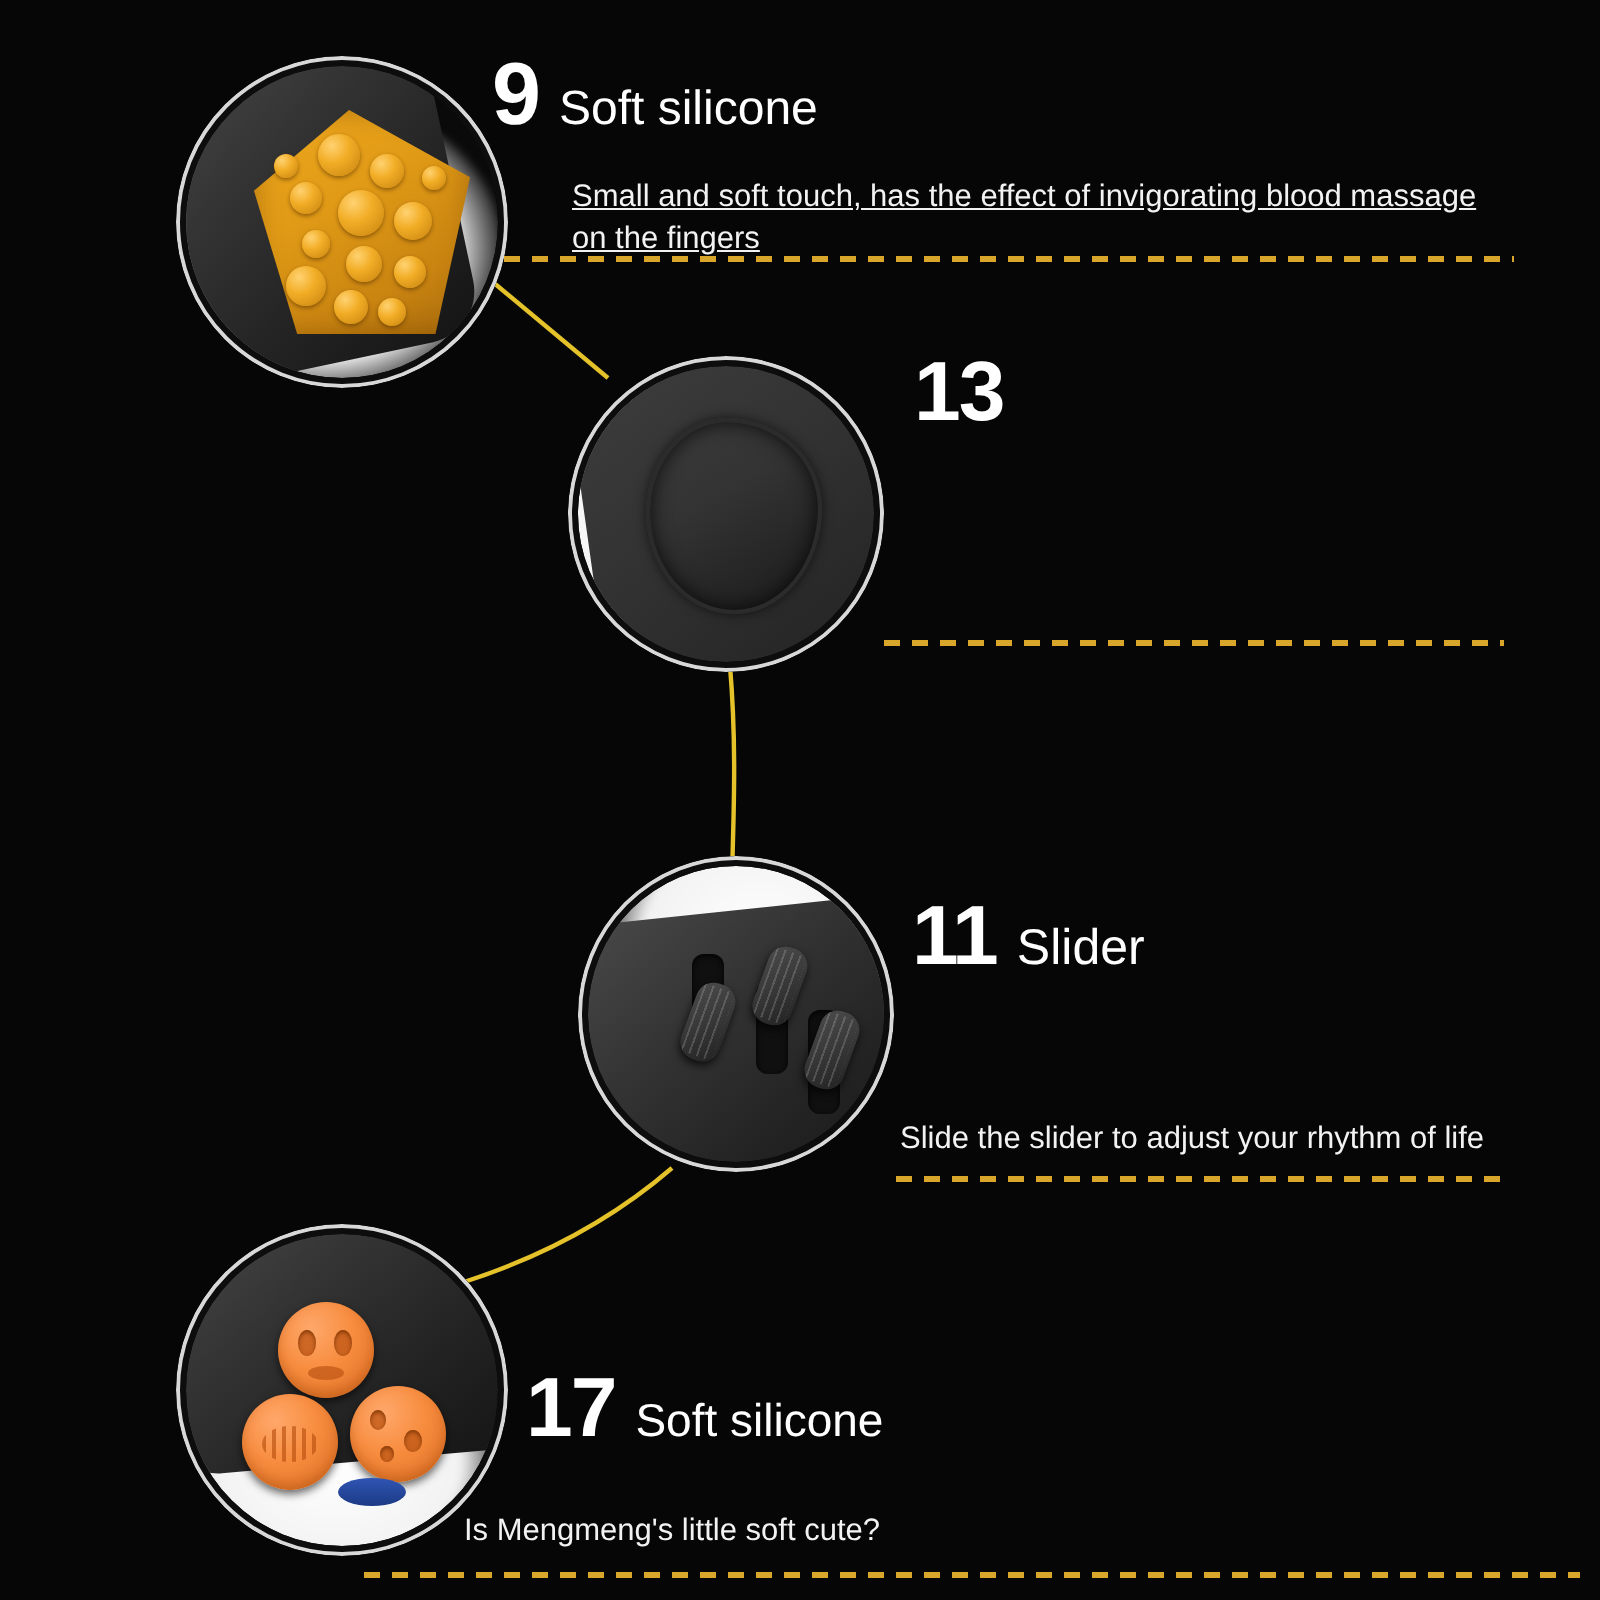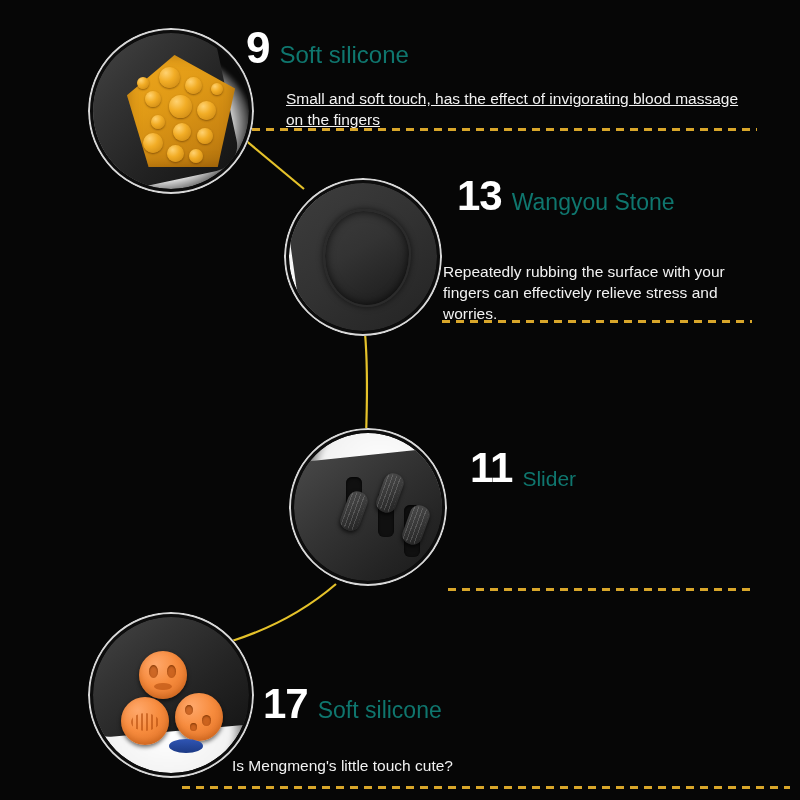--- a/index.html
+++ b/index.html
@@ -151,21 +151,21 @@
     z-index: 5;
     white-space: nowrap;
   }
   .heading .num {
     font-weight: bold;
     color: #ffffff;
     line-height: 1;
     letter-spacing: -1px;
   }
   .heading .title {
-    color: #0f766e;
+    color: #ffffff;
     line-height: 1;
     margin-left: 10px;
   }
 
   .body-text {
     position: absolute;
     color: #f2f2f2;
     font-size: 15.5px;
     line-height: 1.35;
     z-index: 5;
@@ -186,23 +186,23 @@
   #h9 .title { font-size: 24px; }
   #t9  { left: 286px; top: 89px; width: 470px; text-decoration: underline; }
   #d9  { left: 252px; top: 128px; width: 505px; }
 
   #h10 { left: 457px; top: 175px; }
   #h10 .num { font-size: 42px; }
   #h10 .title { font-size: 23px; }
   #t10 { left: 443px; top: 262px; width: 320px; }
   #d10 { left: 442px; top: 320px; width: 310px; }
 
-  #h11 { left: 470px; top: 447px; align-items: flex-end; }
+  #h11 { left: 456px; top: 447px; }
   #h11 .num { font-size: 42px; }
-  #h11 .title { font-size: 21px; }
+  #h11 .title { font-size: 25px; }
   #t11 { left: 450px; top: 560px; width: 330px; }
   #d11 { left: 448px; top: 588px; width: 305px; }
 
   #h12 { left: 263px; top: 683px; }
   #h12 .num { font-size: 42px; }
   #h12 .title { font-size: 23px; }
   #t12 { left: 232px; top: 756px; width: 400px; }
   #d12 { left: 182px; top: 786px; width: 608px; }
 </style>
 </head>
@@ -292,31 +292,30 @@
 
   <div class="heading" id="h9">
     <span class="num">9</span>
     <span class="title">Soft silicone</span>
   </div>
   <div class="body-text" id="t9">Small and soft touch, has the effect of invigorating blood massage on the fingers</div>
   <div class="dashes" id="d9"></div>
 
   <div class="heading" id="h10">
     <span class="num">13</span>
-    <span class="title">Wangyou Stone</span>
-  </div>
-  <div class="body-text" id="t10">Repeatedly rubbing the surface with your fingers can effectively relieve stress and worries.</div>
+  </div>
   <div class="dashes" id="d10"></div>
 
   <div class="heading" id="h11">
     <span class="num">11</span>
     <span class="title">Slider</span>
   </div>
+  <div class="body-text" id="t11">Slide the slider to adjust your rhythm of life</div>
   <div class="dashes" id="d11"></div>
 
   <div class="heading" id="h12">
     <span class="num">17</span>
     <span class="title">Soft silicone</span>
   </div>
-  <div class="body-text" id="t12">Is Mengmeng's little touch cute?</div>
+  <div class="body-text" id="t12">Is Mengmeng's little soft cute?</div>
   <div class="dashes" id="d12"></div>
 
 </div>
 
 </body></html>

